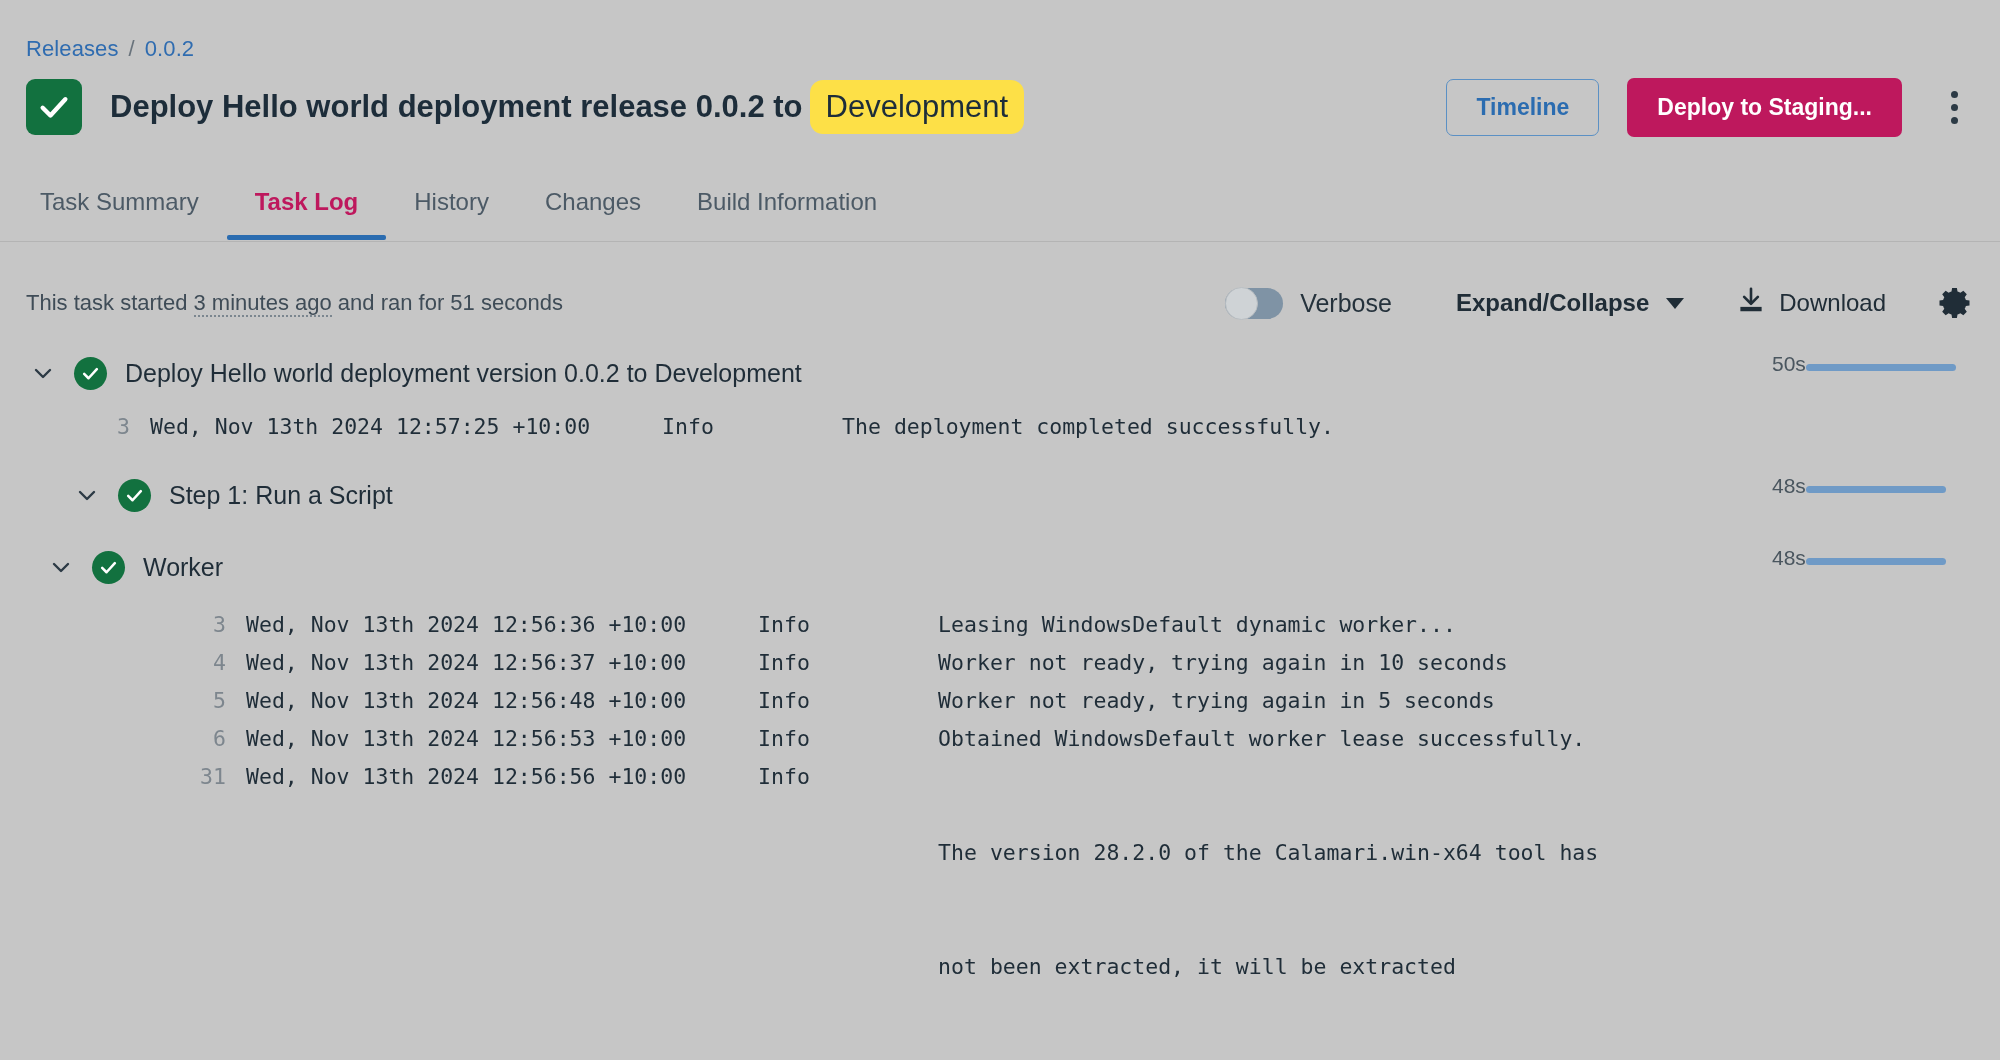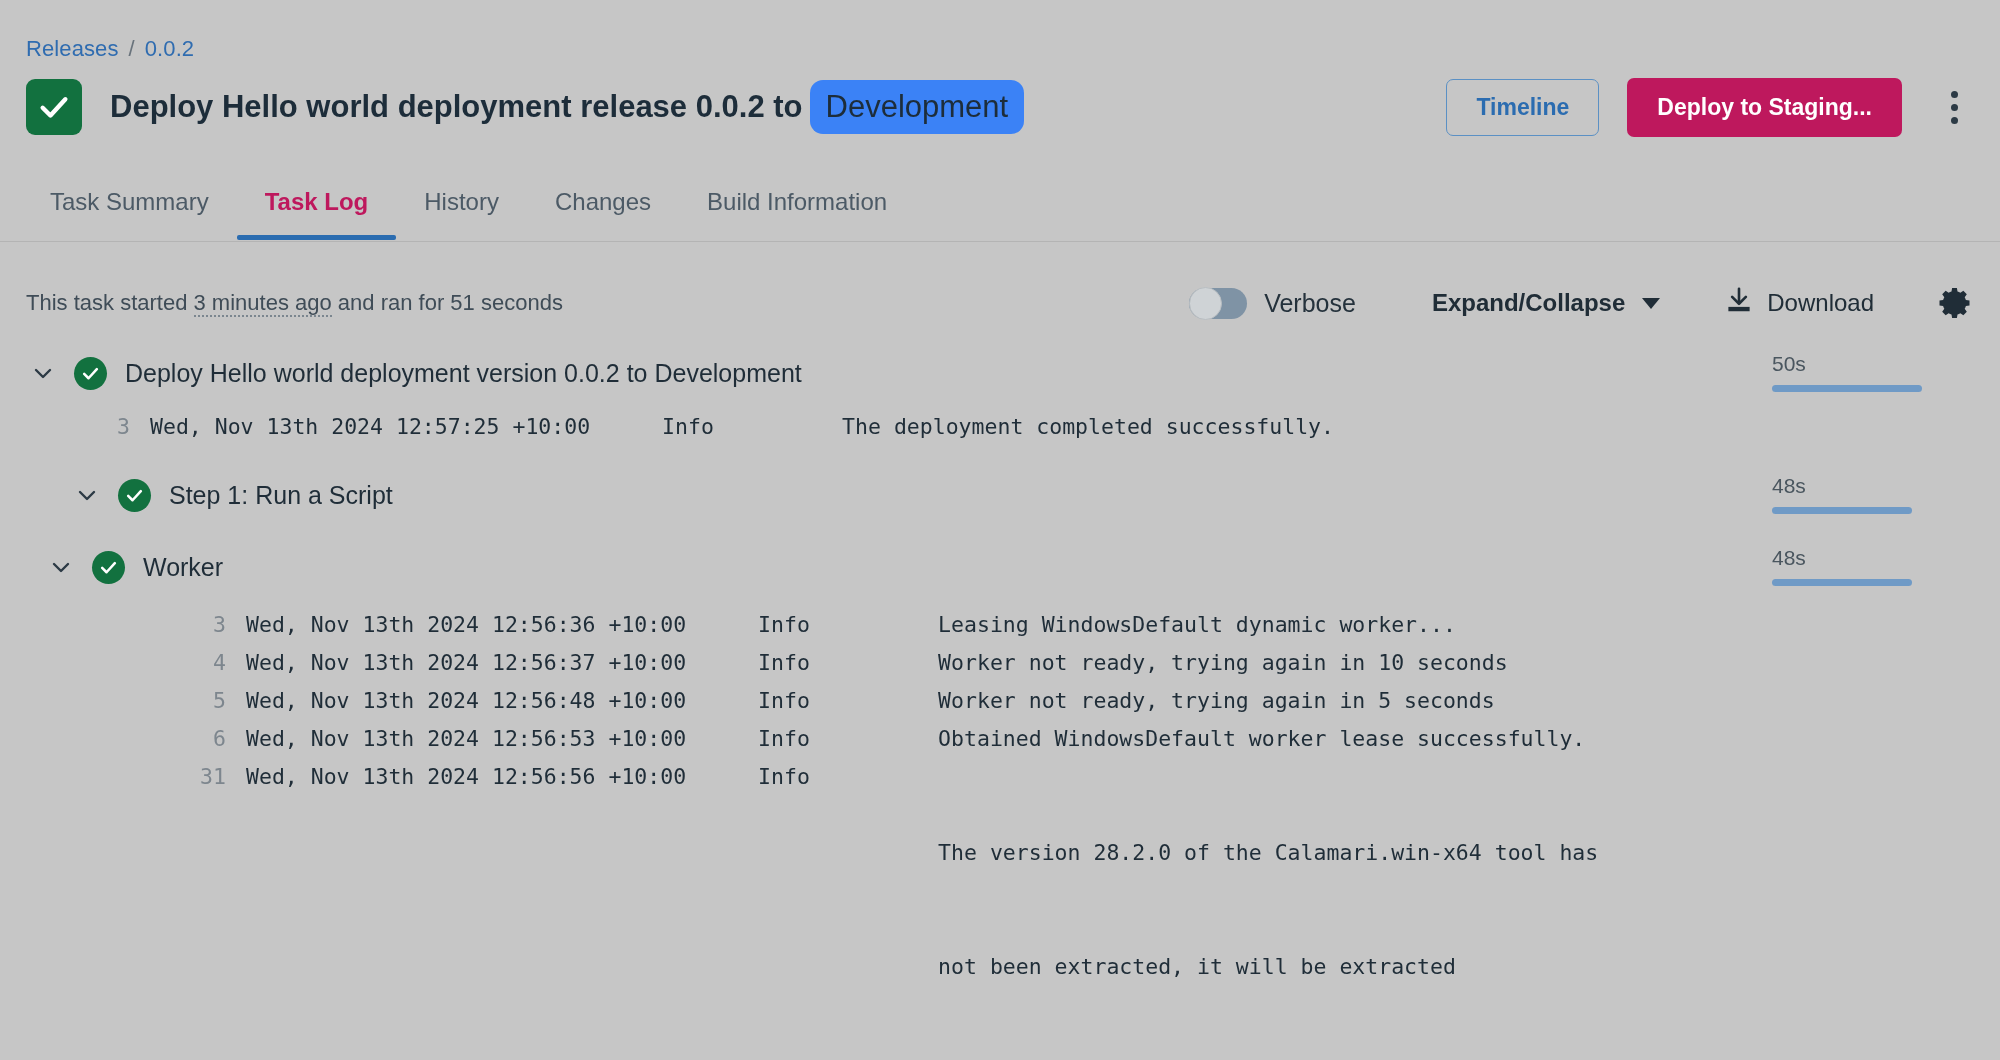--- a/index.html
+++ b/index.html
@@ -30,21 +30,21 @@
   .status-square {
     width: 56px; height: 56px; border-radius: 9px; background: #12713f;
     display: flex; align-items: center; justify-content: center; flex: none;
   }
   .status-square svg { width: 34px; height: 34px; }
   .title {
     font-size: 31px; font-weight: 700; color: #1d2d3a;
     margin-left: 28px; white-space: nowrap; display: flex; align-items: center;
   }
   .hl {
-    background: #3b82f6; border-radius: 13px;
+    background: #fde047; border-radius: 13px;
     padding: 9px 16px; margin-left: 7px;
     font-weight: 400; color: #1d2d3a;
   }
   .header-actions {
     margin-left: auto; display: flex; align-items: center; gap: 28px;
   }
   .btn-outline {
     border: 1.6px solid #5b90c4; color: #2b6cb0; background: transparent;
     font-size: 23px; font-weight: 700; border-radius: 7px;
     padding: 14px 29px; cursor: pointer;
@@ -59,42 +59,42 @@
   .kebab {
     width: 36px; height: 48px; display: flex; flex-direction: column;
     align-items: center; justify-content: center; gap: 6px; cursor: pointer;
     margin-left: 6px; margin-right: 4px;
   }
   .kebab i { width: 7px; height: 7px; border-radius: 50%; background: #2c3a45; display:block; }
 
   
   .tabs {
     position: absolute; left: 0; top: 180px; right: 0; height: 62px;
-    display: flex; align-items: flex-start; padding-left: 22px; gap: 0;
+    display: flex; align-items: flex-start; padding-left: 12px; gap: 0;
     border-bottom: 1.5px solid #b4b4b4;
   }
   .tab {
     font-size: 24px; color: #4c5a66; padding: 8px 28px 22px 28px;
     cursor: pointer; white-space: nowrap; position: relative;
   }
   .tab.active { color: #be185d; font-weight: 700; }
   .tab.active::after {
     content: ""; position: absolute; left: 0; right: 0; bottom: -1.5px;
     height: 5px; background: #2b6cb0; border-radius: 2px;
   }
 
   
   .toolbar {
     position: absolute; left: 0; top: 272px; right: 0; height: 62px;
     display: flex; align-items: center; padding: 0 26px 0 26px;
   }
   .task-meta { font-size: 22px; color: #3f4c57; white-space: nowrap; }
   .task-meta .dotted { border-bottom: 2px dotted #7b868f; }
   .toolbar-right {
-    margin-left: auto; display: flex; align-items: center; gap: 12px;
+    margin-left: auto; display: flex; align-items: center; gap: 0;
   }
   .toggle-wrap { display: flex; align-items: center; gap: 17px; margin-right: 64px; }
   .toggle {
     width: 58px; height: 31px; border-radius: 16px; background: #7f93a5;
     position: relative; cursor: pointer; flex: none;
   }
   .toggle .knob {
     position: absolute; left: 0px; top: -1px;
     width: 33px; height: 33px; border-radius: 50%;
     background: #cfd3d6; border: 1px solid #b9bec2;
@@ -126,21 +126,21 @@
   .circle-ok {
     width: 33px; height: 33px; border-radius: 50%; background: #12713f;
     display: flex; align-items: center; justify-content: center; flex: none;
     margin-left: 14px;
   }
   .circle-ok svg { width: 19px; height: 19px; }
   .node-label { font-size: 25px; color: #1f2d38; margin-left: 18px; white-space: nowrap; }
 
   .duration {
     position: absolute; right: 28px; top: 0; width: 200px;
-    display: flex; flex-direction: column; align-items: flex-start;
+    display: flex; flex-direction: row; align-items: center;
   }
   .duration .dlabel { font-size: 21px; color: #4a565f; line-height: 28px; }
   .duration .dbar {
     height: 7px; border-radius: 4px; background: #6f9ac6; margin-top: 7px;
   }
 
   
   .log-line {
     display: flex; font-family: "DejaVu Sans Mono", monospace;
     font-size: 21.5px; line-height: 38px; color: #1f2d38;

